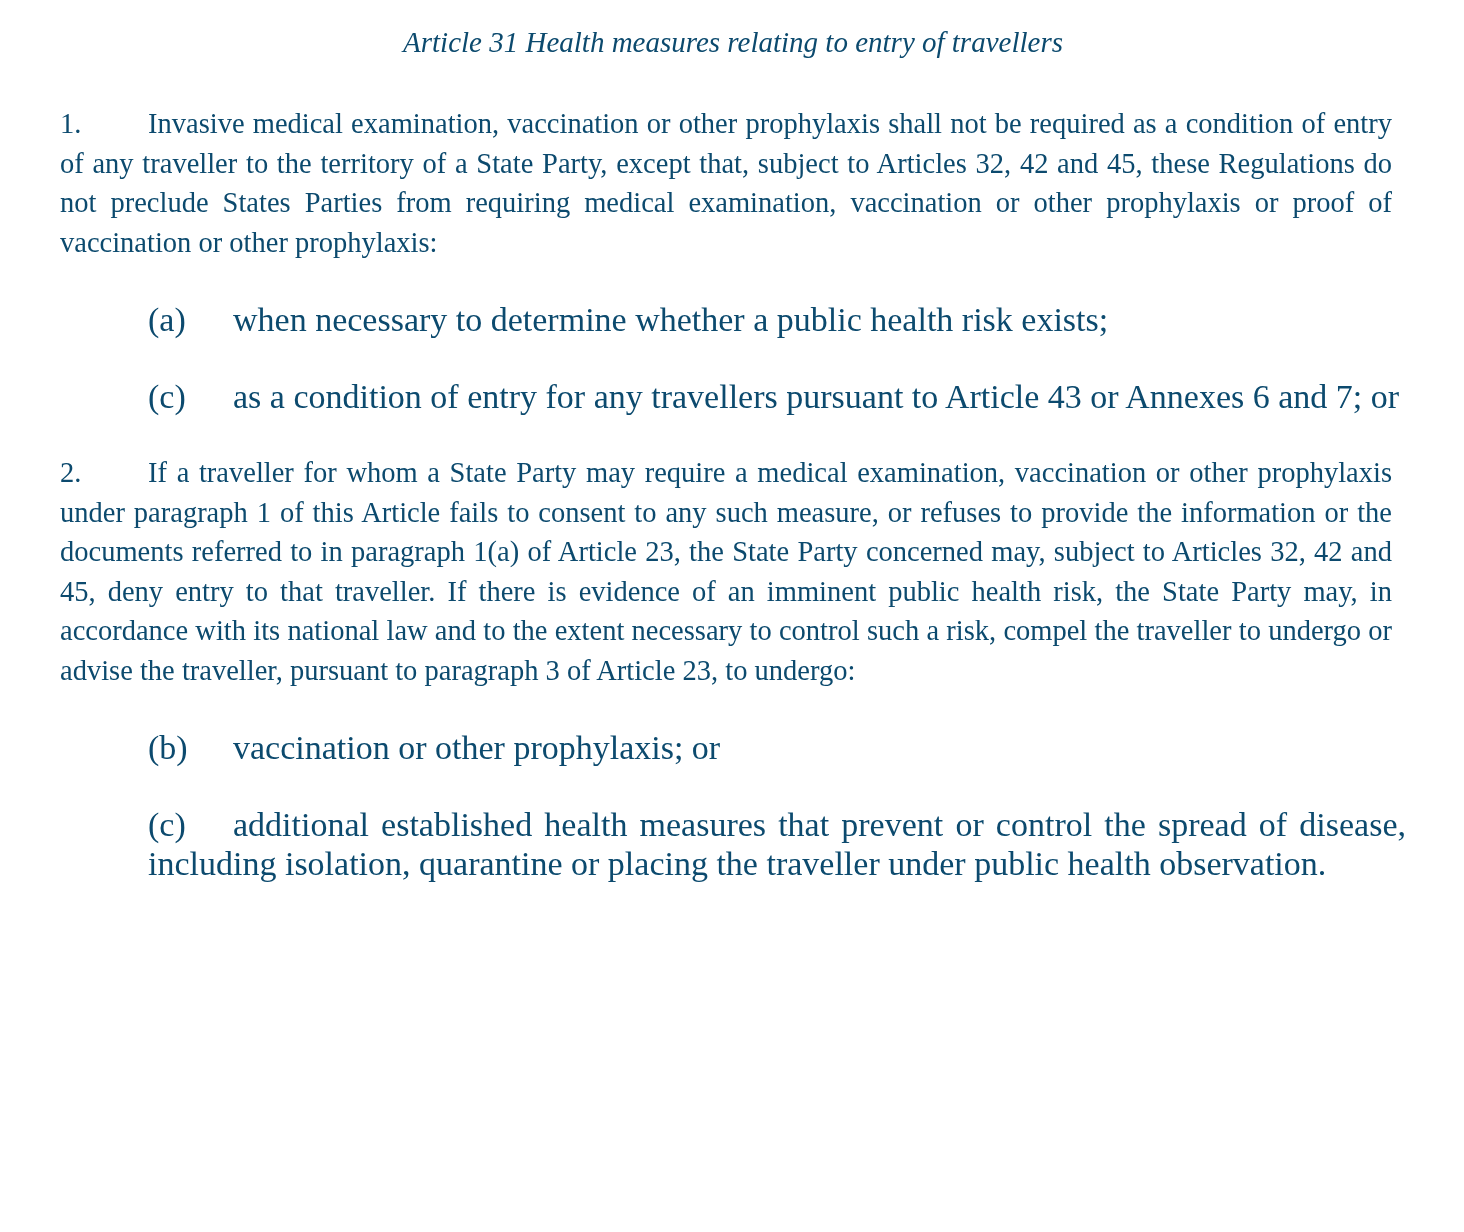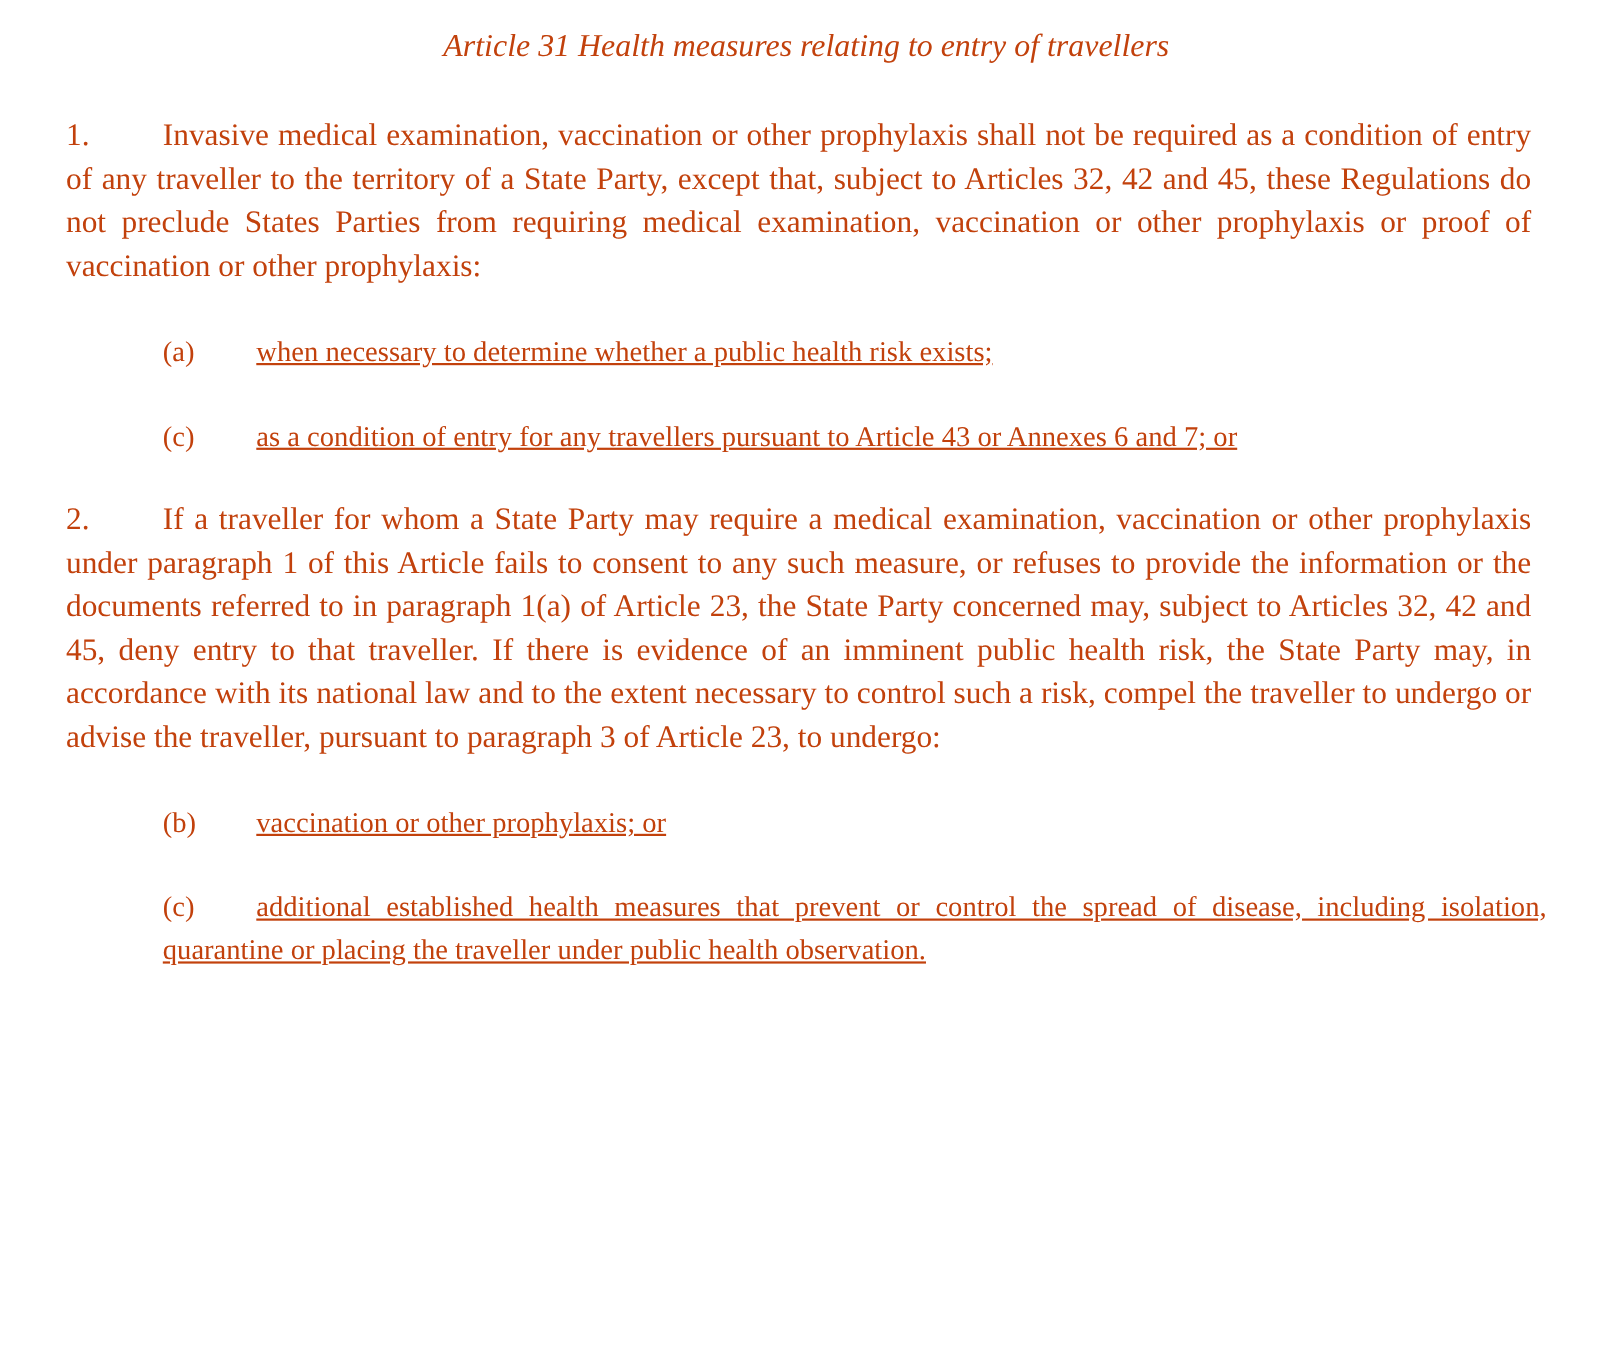--- a/index.html
+++ b/index.html
@@ -6,21 +6,21 @@
     margin: 0;
     padding: 0;
     background: #ffffff;
   }
   .page {
     position: relative;
     width: 1464px;
     height: 1232px;
     box-sizing: border-box;
     background: #ffffff;
-    color: #c2410c;
+    color: #0c4a6e;
     font-family: "Liberation Serif", serif;
     padding: 22px 58px 0 60px;
     overflow: hidden;
   }
   .title {
     text-align: center;
     font-style: italic;
     font-size: 29px;
     line-height: 40px;
     margin: 0 0 42px 0;
@@ -30,25 +30,24 @@
     font-size: 28.5px;
     line-height: 39.5px;
     text-align: justify;
     margin: 0 14px 38px 0;
   }
   .num {
     display: inline-block;
     width: 88px;
   }
   .item {
-    font-size: 26px;
+    font-size: 34px;
     line-height: 39.5px;
     text-align: justify;
     margin: 0 0 37px 88px;
-    text-decoration: underline;
   }
   .ilabel {
     display: inline-block;
     width: 85px;
   }
 </style>
 </head>
 <body>
 
 <div class="page">

